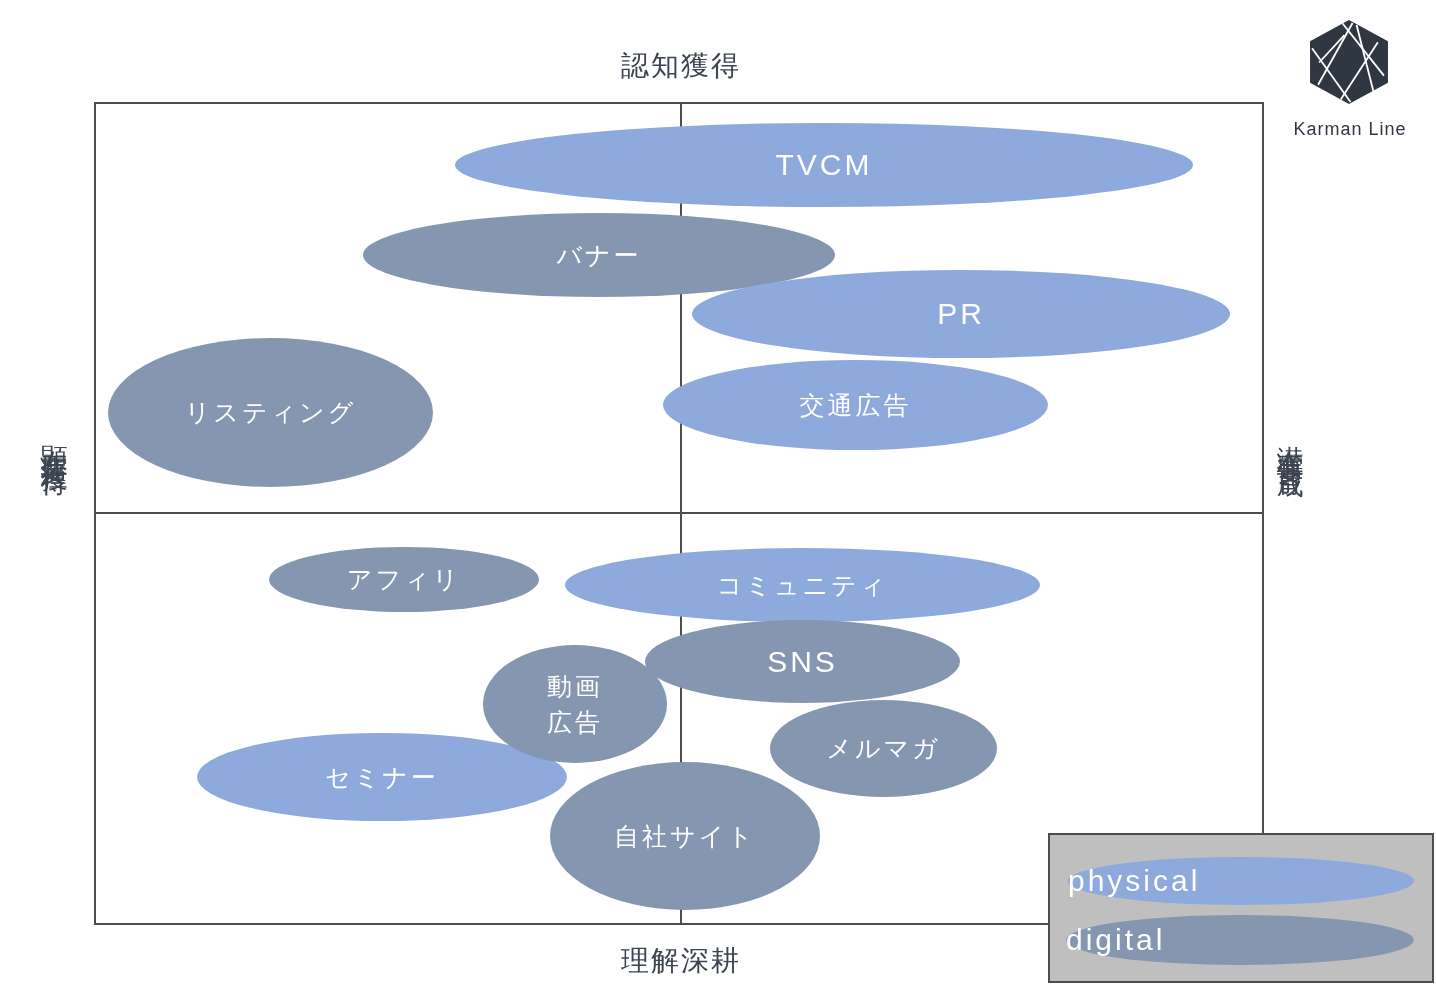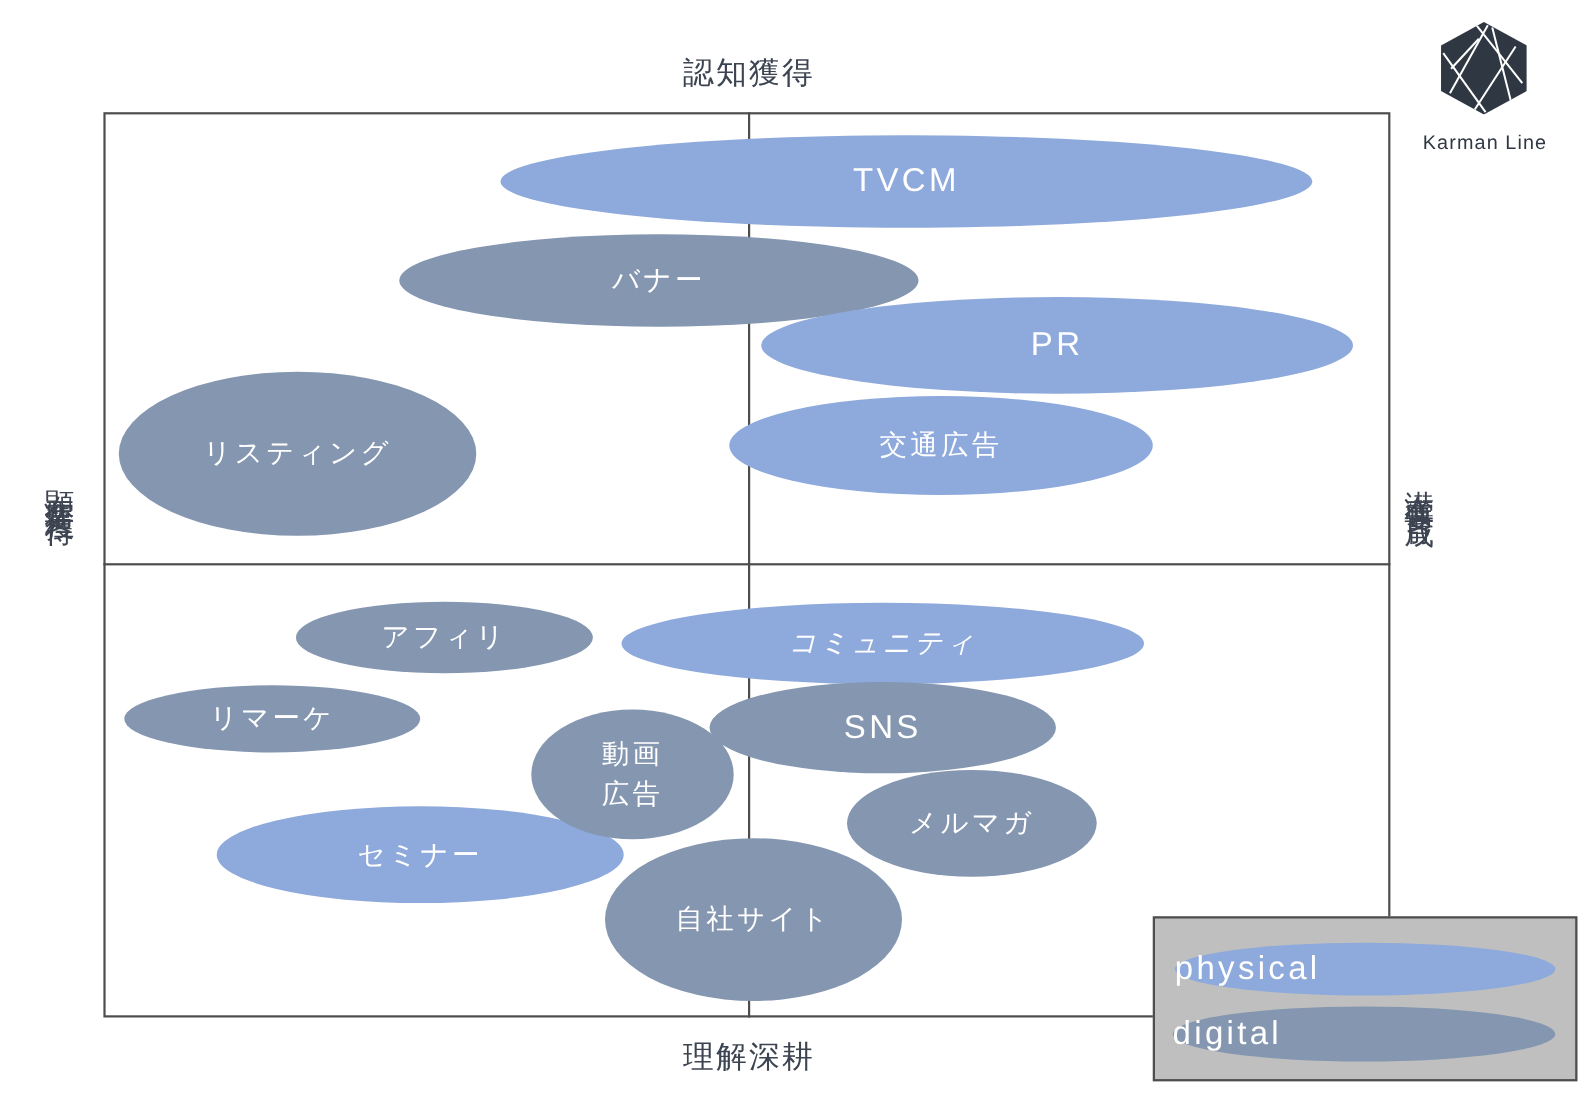--- a/index.html
+++ b/index.html
@@ -81,28 +81,25 @@
       </div>
       <div class="bubble physical" style="left: 692px; top: 270px; width: 538px; height: 88px; font-size: 30px;">
         <span>PR</span>
       </div>
       <div class="bubble physical" style="left: 663px; top: 360px; width: 385px; height: 90px; font-size: 25px;">
         <span>交通広告</span>
       </div>
       <div class="bubble digital" style="left: 108px; top: 338px; width: 325px; height: 149px; font-size: 25px;">
         <span>リスティング</span>
       </div>
-      <div class="bubble physical" style="left: 565px; top: 548px; width: 475px; height: 74px; font-size: 25px; font-style: italic;">
+      <div class="bubble physical" style="left: 565px; top: 548px; width: 475px; height: 74px; font-size: 25px;">
         <span>コミュニティ</span>
       </div>
       <div class="bubble digital" style="left: 269px; top: 547px; width: 270px; height: 65px; font-size: 25px;">
         <span>アフィリ</span>
-      </div>
-      <div class="bubble digital" style="left: 113px; top: 623px; width: 269px; height: 61px; font-size: 25px;">
-        <span>リマーケ</span>
       </div>
       <div class="bubble digital" style="left: 645px; top: 620px; width: 315px; height: 83px; font-size: 30px;">
         <span>SNS</span>
       </div>
       <div class="bubble digital" style="left: 770px; top: 700px; width: 227px; height: 97px; font-size: 25px;">
         <span>メルマガ</span>
       </div>
       <div class="bubble physical" style="left: 197px; top: 733px; width: 370px; height: 88px; font-size: 25px;">
         <span>セミナー</span>
       </div>

